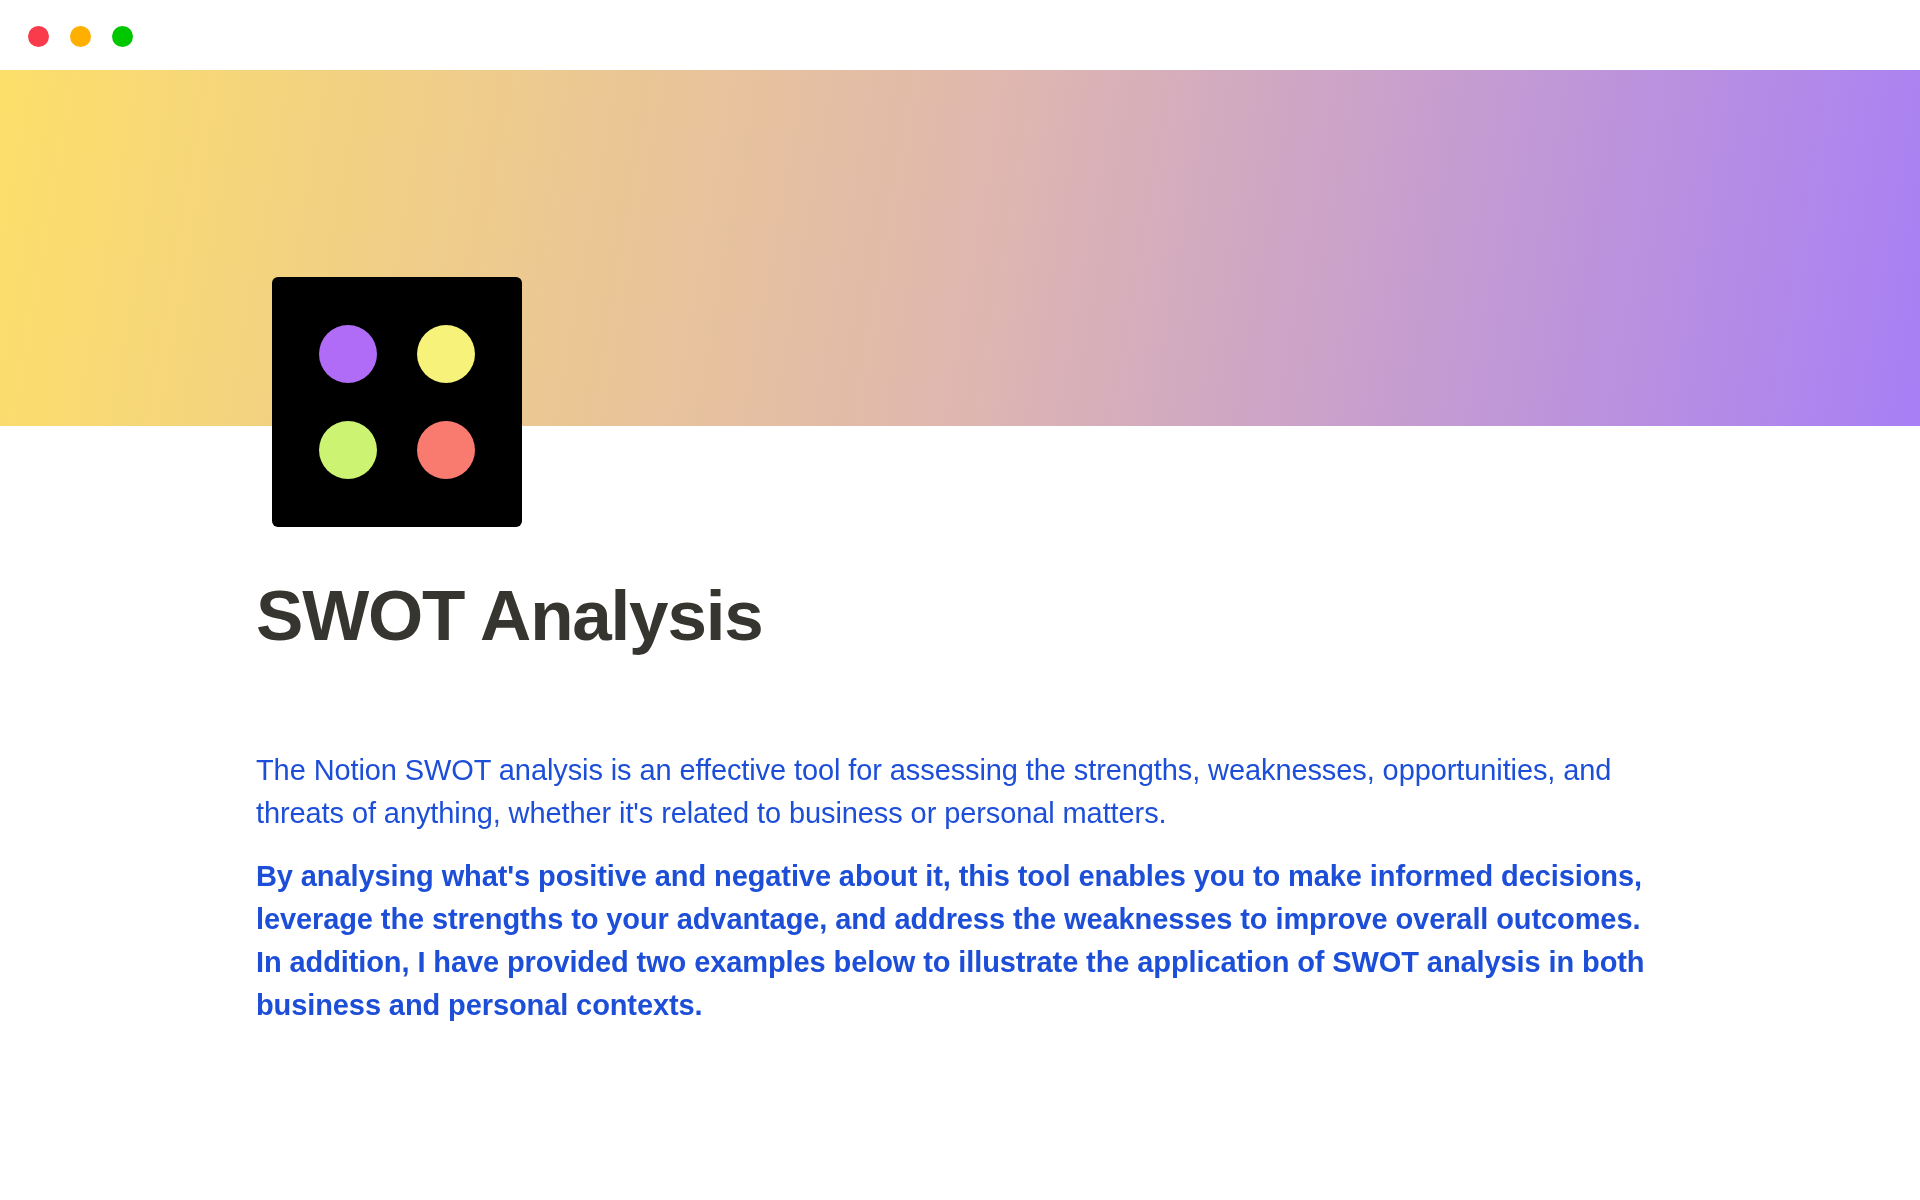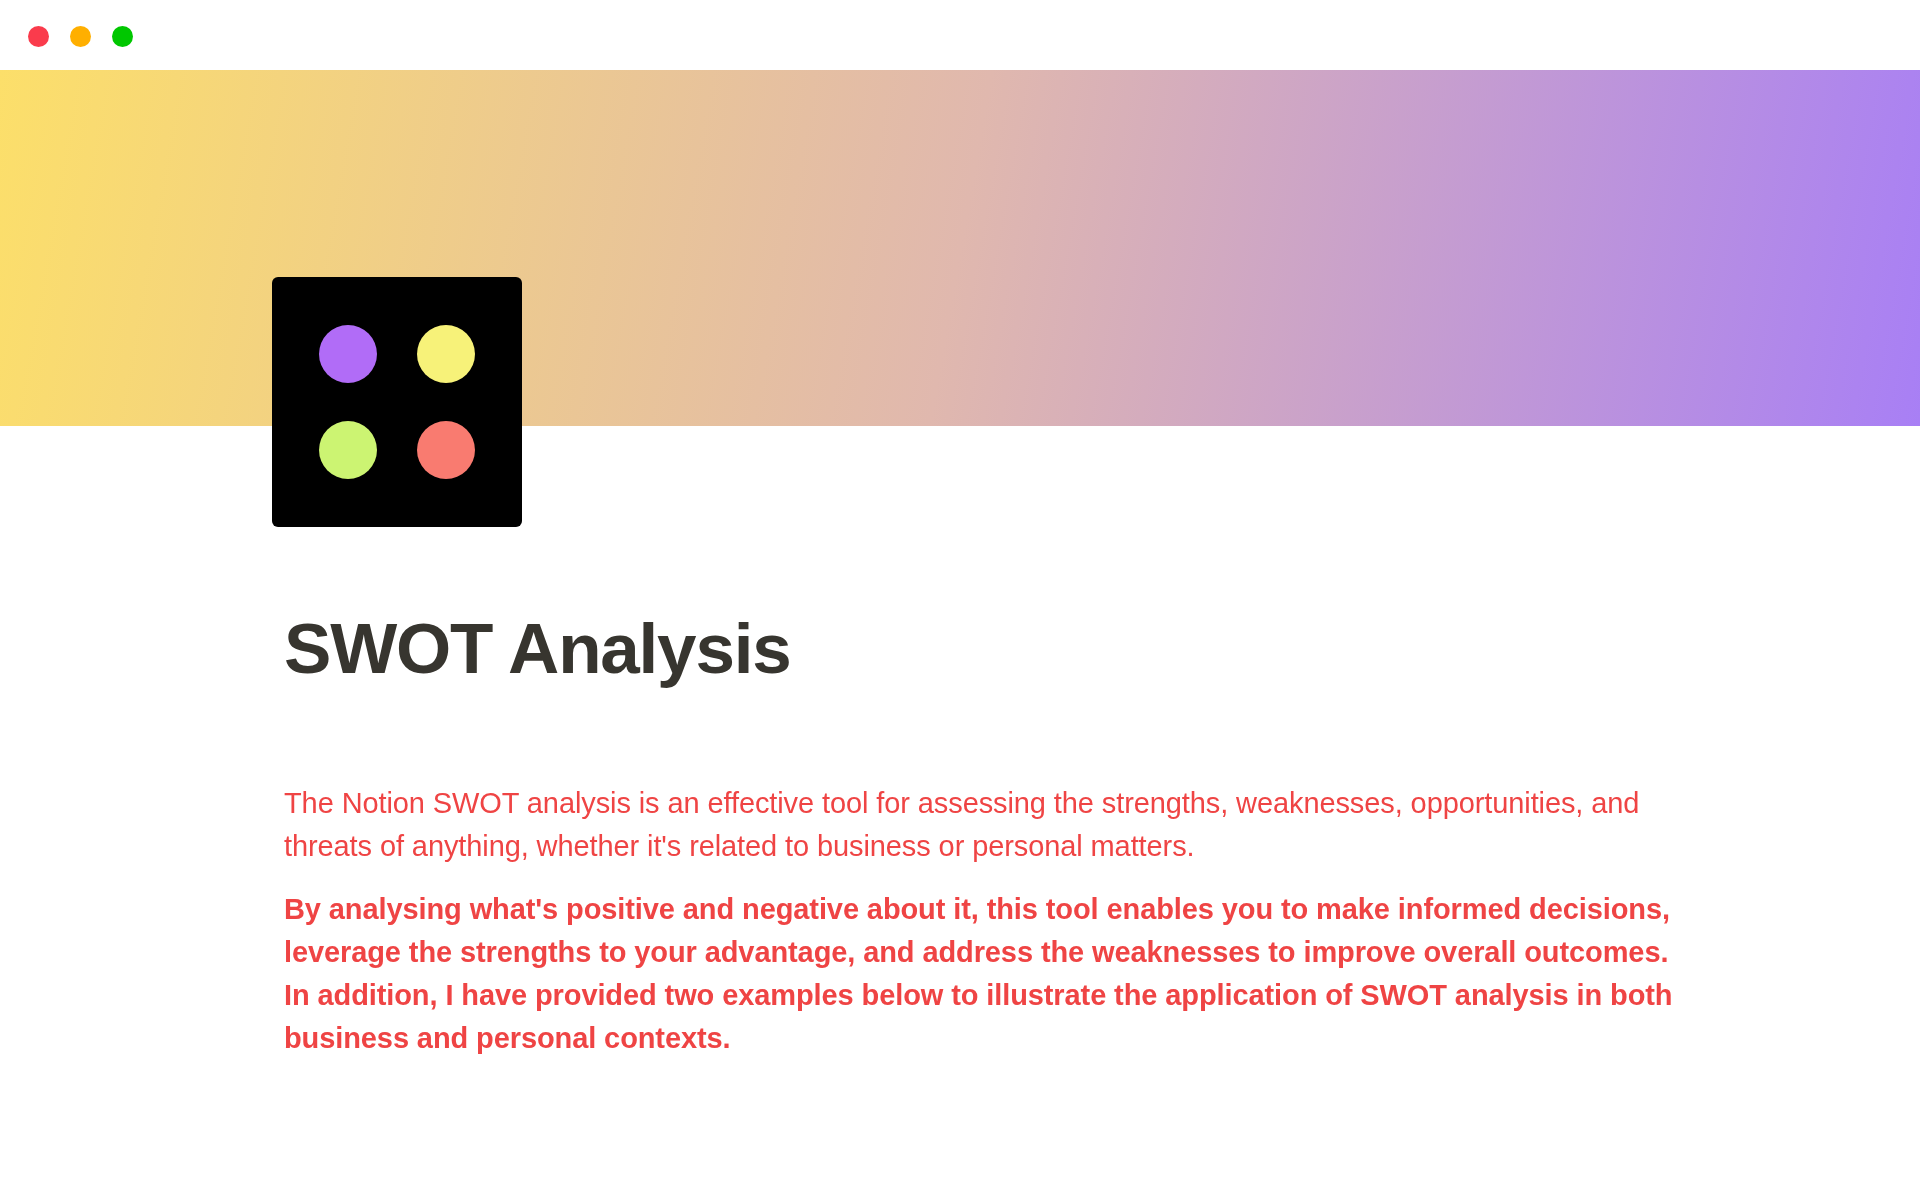--- a/index.html
+++ b/index.html
@@ -82,38 +82,37 @@
     height: 58px;
     border-radius: 50%;
     justify-self: center;
     align-self: center;
   }
 
   
   .page-content {
     position: absolute;
     left: 256px;
-    top: 610px;
+    top: 577px;
     width: 1450px;
-    margin-left: 28px;
   }
 
   .page-title {
     font-size: 71px;
     font-weight: bold;
     color: #37352f;
     letter-spacing: -1.2px;
     line-height: 1.1;
     margin-bottom: 94px;
   }
 
   .page-paragraph {
     font-size: 29px;
     line-height: 1.48;
-    color: #ef4444;
+    color: #1d4ed8;
     letter-spacing: -0.1px;
     margin-bottom: 20px;
     max-width: 1410px;
   }
 
   .page-paragraph:last-child { margin-bottom: 0; font-weight: bold; }
 </style>
 </head>
 <body>
 

